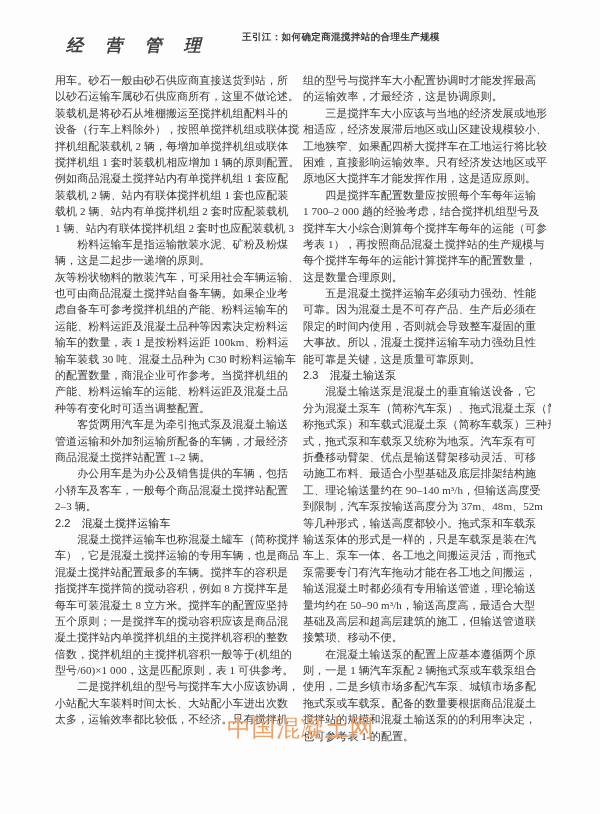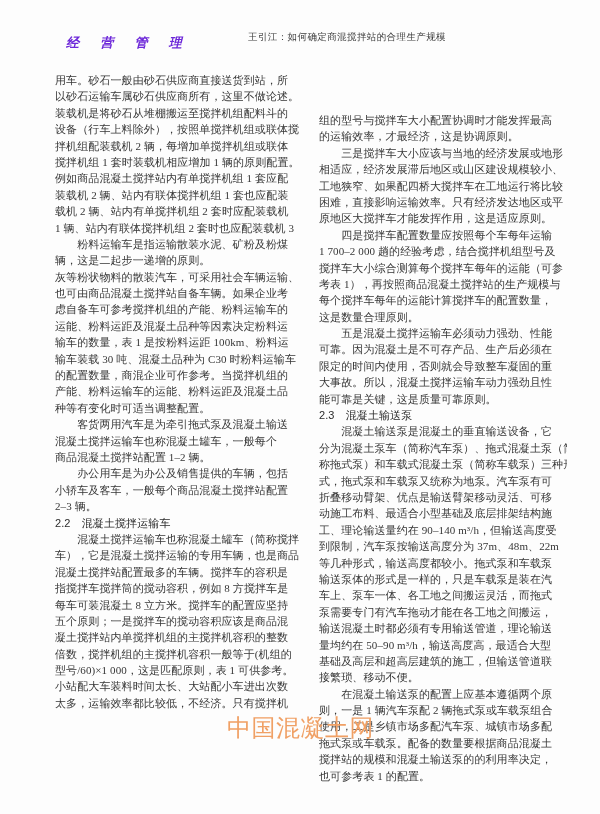--- a/index.html
+++ b/index.html
@@ -7,36 +7,37 @@
     position:relative;
     width:600px;height:814px;
     background:#fdfdfd;
     font-family:"Liberation Serif","DejaVu Serif",serif;
     color:#363636;
     overflow:hidden;
     box-sizing:border-box;
   }
   .section-header{
     position:absolute;left:66px;top:34px;
-    font-size:13px;font-weight:bold;font-style:italic;
-    letter-spacing:9px;color:#6d28d9;
+    font-size:17px;font-weight:bold;font-style:italic;
+    letter-spacing:9px;color:#404040;
     white-space:nowrap;
   }
   .running-title{
-    position:absolute;left:248px;top:31px;
+    position:absolute;left:242px;top:31px;
     font-size:9.5px;color:#3c3c3c;letter-spacing:0.4px;
     white-space:nowrap;
+    font-weight:bold;
   }
   .col{
     position:absolute;top:72px;
     font-size:11px;line-height:16.4px;
     letter-spacing:0.1px;
   }
   .col.left{left:55px;width:245px;}
-  .col.right{left:319px;width:248px;margin-top:40px;}
+  .col.right{left:303px;width:248px;}
   .line{height:16.4px;white-space:nowrap;overflow:hidden;}
   .line.heading{
     font-family:"Liberation Sans","DejaVu Sans",sans-serif;
     font-weight:normal;font-size:11px;color:#2b2b2b;
   }
   .watermark{
     position:absolute;left:227px;top:712px;
     font-family:"Liberation Sans","DejaVu Sans",sans-serif;
     font-size:24px;letter-spacing:0.5px;
     white-space:nowrap;
@@ -65,35 +66,36 @@
       <div class="line">灰等粉状物料的散装汽车，可采用社会车辆运输、</div>
       <div class="line">也可由商品混凝土搅拌站自备车辆。如果企业考</div>
       <div class="line">虑自备车可参考搅拌机组的产能、粉料运输车的</div>
       <div class="line">运能、粉料运距及混凝土品种等因素决定粉料运</div>
       <div class="line">输车的数量，表 1 是按粉料运距 100km、粉料运</div>
       <div class="line">输车装载 30 吨、混凝土品种为 C30 时粉料运输车</div>
       <div class="line">的配置数量，商混企业可作参考。当搅拌机组的</div>
       <div class="line">产能、粉料运输车的运能、粉料运距及混凝土品</div>
       <div class="line">种等有变化时可适当调整配置。</div>
       <div class="line">　　客货两用汽车是为牵引拖式泵及混凝土输送</div>
-      <div class="line">混凝土搅拌运输车也称混凝土罐车，一般每个</div>
+      <div class="line">管道运输和外加剂运输所配备的车辆，才最经济</div>
       <div class="line">商品混凝土搅拌站配置 1–2 辆。</div>
       <div class="line">　　办公用车是为办公及销售提供的车辆，包括</div>
       <div class="line">小轿车及客车，一般每个商品混凝土搅拌站配置</div>
       <div class="line">2–3 辆。</div>
       <div class="line heading">2.2　混凝土搅拌运输车</div>
       <div class="line">　　混凝土搅拌运输车也称混凝土罐车（简称搅拌</div>
       <div class="line">车），它是混凝土搅拌运输的专用车辆，也是商品</div>
       <div class="line">混凝土搅拌站配置最多的车辆。搅拌车的容积是</div>
       <div class="line">指搅拌车搅拌筒的搅动容积，例如 8 方搅拌车是</div>
       <div class="line">每车可装混凝土 8 立方米。搅拌车的配置应坚持</div>
       <div class="line">五个原则；一是搅拌车的搅动容积应该是商品混</div>
       <div class="line">凝土搅拌站内单搅拌机组的主搅拌机容积的整数</div>
       <div class="line">倍数，搅拌机组的主搅拌机容积一般等于(机组的</div>
       <div class="line">型号/60)×1 000，这是匹配原则，表 1 可供参考。</div>
+      <div class="line">　　二是搅拌机组的型号与搅拌车大小应该协调，</div>
       <div class="line">小站配大车装料时间太长、大站配小车进出次数</div>
       <div class="line">太多，运输效率都比较低，不经济。只有搅拌机</div>
     </div>
   <div class="col right" id="col-right">
       <div class="line">组的型号与搅拌车大小配置协调时才能发挥最高</div>
       <div class="line">的运输效率，才最经济，这是协调原则。</div>
       <div class="line">　　三是搅拌车大小应该与当地的经济发展或地形</div>
       <div class="line">相适应，经济发展滞后地区或山区建设规模较小、</div>
       <div class="line">工地狭窄、如果配四桥大搅拌车在工地运行将比较</div>
       <div class="line">困难，直接影响运输效率。只有经济发达地区或平</div>
@@ -110,21 +112,21 @@
       <div class="line">大事故。所以，混凝土搅拌运输车动力强劲且性</div>
       <div class="line">能可靠是关键，这是质量可靠原则。</div>
       <div class="line heading">2.3　混凝土输送泵</div>
       <div class="line">　　混凝土输送泵是混凝土的垂直输送设备，它</div>
       <div class="line">分为混凝土泵车（简称汽车泵）、拖式混凝土泵（简</div>
       <div class="line">称拖式泵）和车载式混凝土泵（简称车载泵）三种形</div>
       <div class="line">式，拖式泵和车载泵又统称为地泵。汽车泵有可</div>
       <div class="line">折叠移动臂架、优点是输送臂架移动灵活、可移</div>
       <div class="line">动施工布料、最适合小型基础及底层排架结构施</div>
       <div class="line">工、理论输送量约在 90–140 m³/h，但输送高度受</div>
-      <div class="line">到限制，汽车泵按输送高度分为 37m、48m、22m</div>
+      <div class="line">到限制，汽车泵按输送高度分为 37m、48m、52m</div>
       <div class="line">等几种形式，输送高度都较小。拖式泵和车载泵</div>
       <div class="line">输送泵体的形式是一样的，只是车载泵是装在汽</div>
       <div class="line">车上、泵车一体、各工地之间搬运灵活，而拖式</div>
       <div class="line">泵需要专门有汽车拖动才能在各工地之间搬运，</div>
       <div class="line">输送混凝土时都必须有专用输送管道，理论输送</div>
       <div class="line">量均约在 50–90 m³/h，输送高度高，最适合大型</div>
       <div class="line">基础及高层和超高层建筑的施工，但输送管道联</div>
       <div class="line">接繁琐、移动不便。</div>
       <div class="line">　　在混凝土输送泵的配置上应基本遵循两个原</div>
       <div class="line">则，一是 1 辆汽车泵配 2 辆拖式泵或车载泵组合</div>

